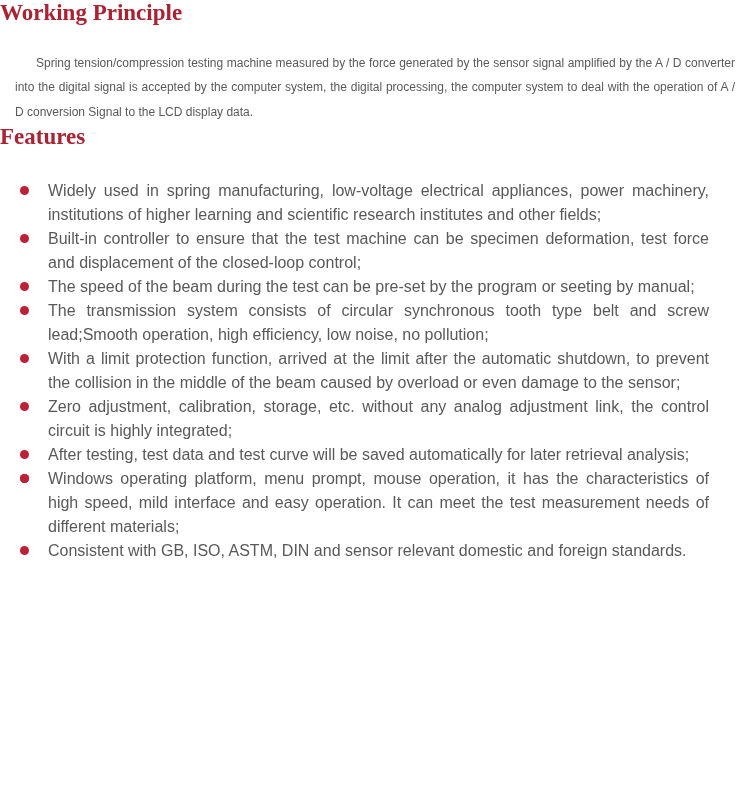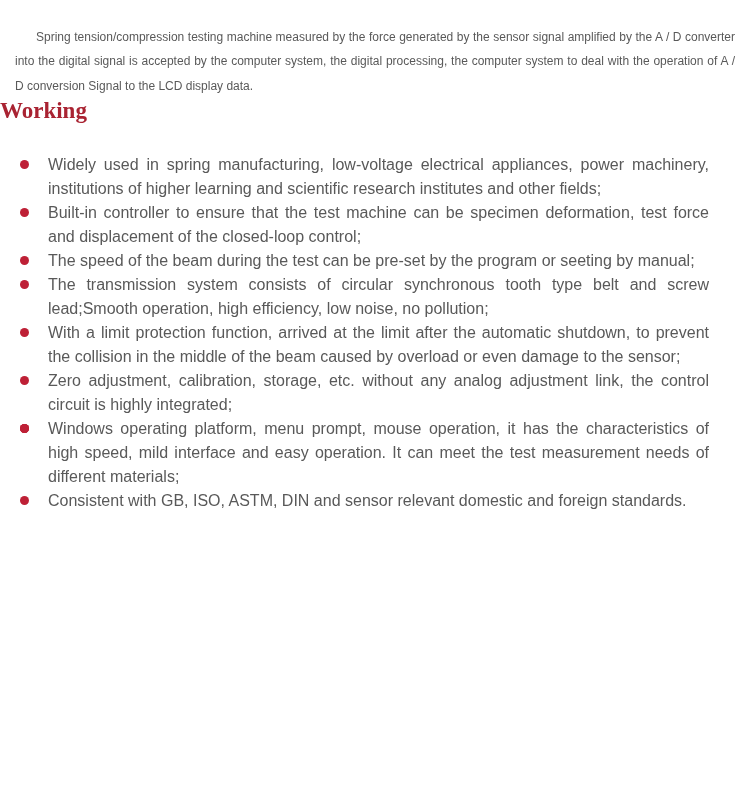--- a/index.html
+++ b/index.html
@@ -71,32 +71,33 @@
     border-radius: 50%;
     background: var(--bullet-color, #be2036);
   }
 </style>
 </head>
 <body style="background: rgb(255, 255, 255);">
 
 <div class="page">
 
   <section>
+    <h2 class="section-heading heading-working">Working Principle</h2>
     <p class="intro-paragraph">Spring tension/compression testing machine measured by the force generated by the sensor signal amplified by the A / D converter into the digital signal is accepted by the computer system, the digital processing, the computer system to deal with the operation of A / D conversion Signal to the LCD display data.</p>
   </section>
 
   <section>
-    <h2 class="section-heading heading-features">Working</h2>
+    <h2 class="section-heading heading-features">Features</h2>
     <ul class="features-list" id="features-list">
         <li><span class="bullet"></span><span class="li-text">Widely used in spring manufacturing, low-voltage electrical appliances, power machinery, institutions of higher learning and scientific research institutes and other fields;</span></li>
         <li><span class="bullet"></span><span class="li-text">Built-in controller to ensure that the test machine can be specimen deformation, test force and displacement of the closed-loop control;</span></li>
         <li><span class="bullet"></span><span class="li-text">The speed of the beam during the test can be pre-set by the program or seeting by manual;</span></li>
         <li><span class="bullet"></span><span class="li-text">The transmission system consists of circular synchronous tooth type belt and screw lead;Smooth operation, high efficiency, low noise, no pollution;</span></li>
         <li><span class="bullet"></span><span class="li-text">With a limit protection function, arrived at the limit after the automatic shutdown, to prevent the collision in the middle of the beam caused by overload or even damage to the sensor;</span></li>
         <li><span class="bullet"></span><span class="li-text">Zero adjustment, calibration, storage, etc. without any analog adjustment link, the control circuit is highly integrated;</span></li>
-        <li><span class="bullet"></span></li>
+        <li><span class="bullet"></span><span class="li-text">After testing, test data and test curve will be saved automatically for later retrieval analysis;</span></li>
         <li class="stretch"><span class="bullet"></span></li>
         <li><span class="bullet"></span><span class="li-text">Windows operating platform, menu prompt, mouse operation, it has the characteristics of high speed, mild interface and easy operation. It can meet the test measurement needs of different materials;</span></li>
         <li><span class="bullet"></span><span class="li-text">Consistent with GB, ISO, ASTM, DIN and sensor relevant domestic and foreign standards.</span></li>
       </ul>
   </section>
 
 </div>
 
 </body></html>

